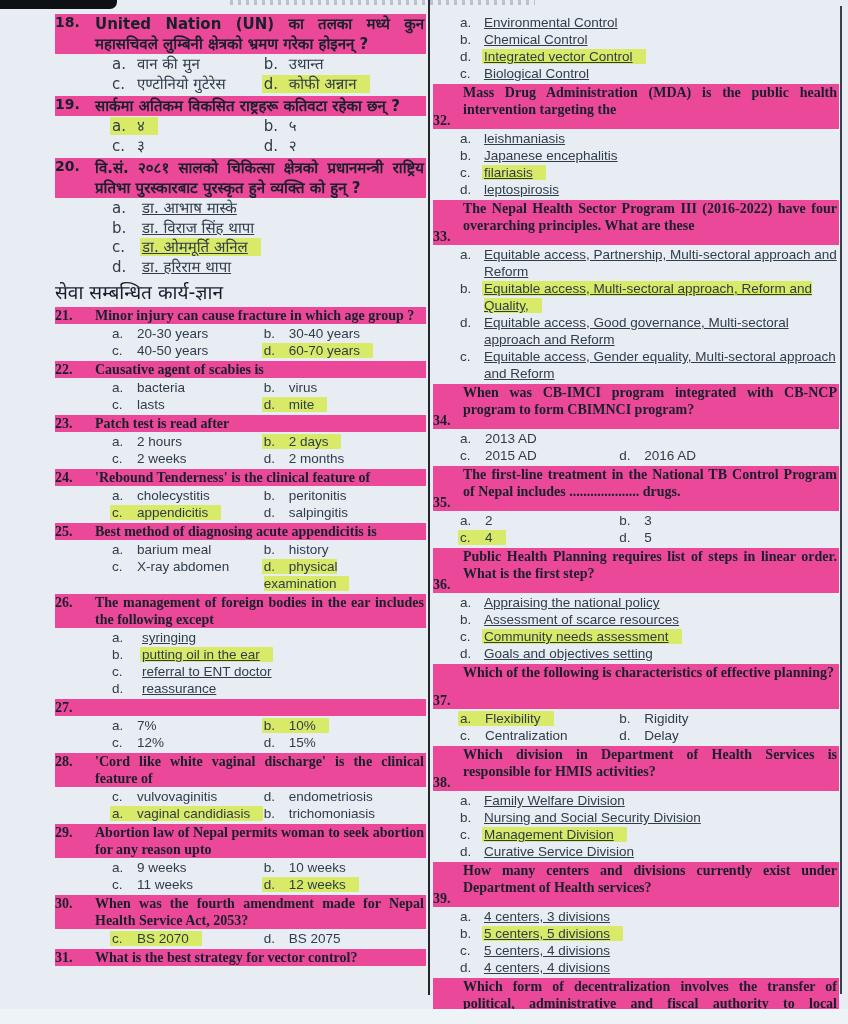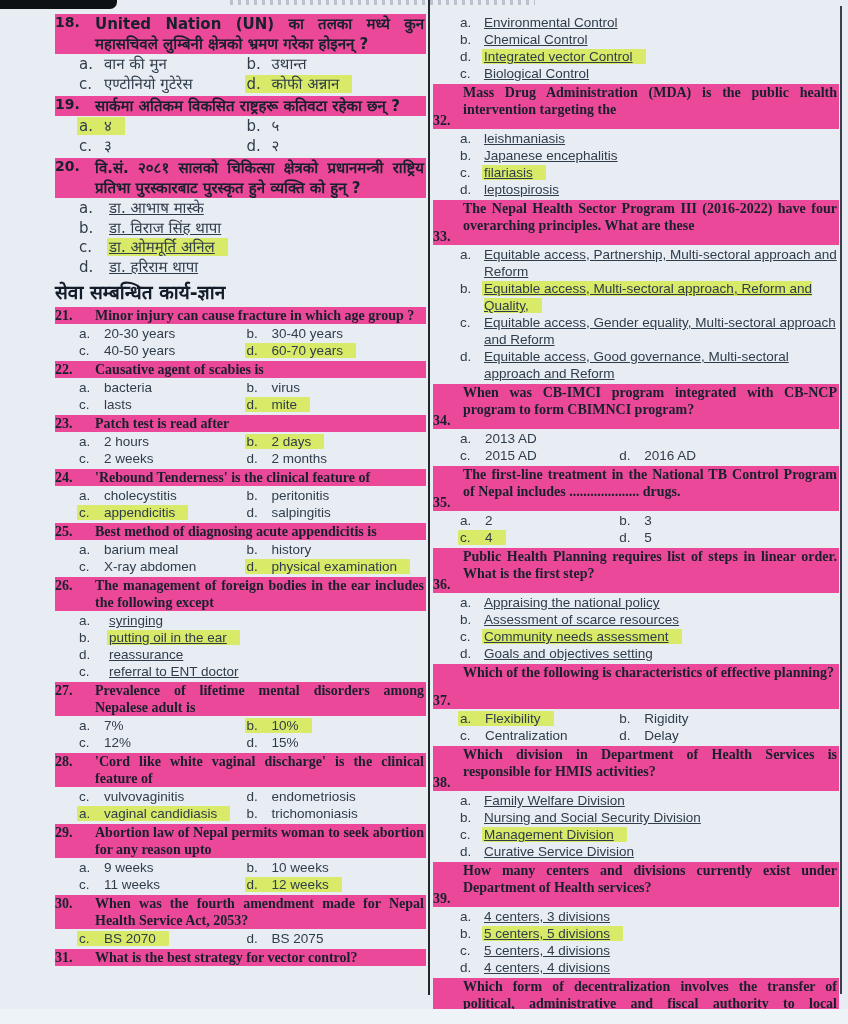--- a/index.html
+++ b/index.html
@@ -26,40 +26,40 @@
   .q-num{flex:0 0 auto;font-family:"Liberation Serif","DejaVu Serif",serif;font-weight:700;color:#18202d;}
   .col-left .q-num{width:40px;}
   .col-right .q-num{width:30px;margin-top:28px;}
   .q-body{flex:1 1 auto;font-family:"Liberation Serif","DejaVu Serif",serif;font-weight:700;color:#18202d;
     font-size:14px;line-height:17px;text-align:justify;padding-right:2px;}
   .ne .q-body,.ne .q-num{font-family:"DejaVu Sans","Liberation Serif",serif;}
   .ne .q-body{font-size:15px;line-height:20px;}
   .ne .q-num{font-size:14px;}
   .en .q-num{font-size:14px;line-height:17px;}
 
-  .opts{margin-left:24px;}
+  .opts{margin-left:57px;}
   .col-right .opts{margin-left:27px;}
   .grid-row{display:flex;}
   .grid-row .cell{flex:0 0 48.3%;}
   .grid-row .cell + .cell{flex:0 0 51.7%;}
   .col-right .grid-row .cell{flex:0 0 42%;}
   .col-right .grid-row .cell + .cell{flex:0 0 58%;}
 
   .opt-line{font-size:13.5px;line-height:17px;color:#2f3c4a;}
   .ne .opt-line{font-size:15px;line-height:19.5px;font-family:"DejaVu Sans",sans-serif;}
   .opt-inner{display:inline;}
   .opt-label{display:inline-block;width:25px;}
   .list-item .opt-label{width:30px;margin-left:-30px;}
   .col-right .list-item .opt-label{width:24px;margin-left:-24px;}
   .list-item{padding-left:30px;text-decoration:underline;}
   .col-right .list-item{padding-left:24px;}
   .hl{background:#d8ea67;padding:0 13px 0 2px;margin-left:-2px;border-radius:1px;}
   .list-item .hl{padding-right:13px;}
 
-  .section-hdr{font-family:"DejaVu Sans",sans-serif;font-weight:700;font-size:19px;line-height:26px;
+  .section-hdr{font-family:"DejaVu Sans",sans-serif;font-weight:400;font-size:19px;line-height:26px;
     color:#131d2a;margin:1px 0 2px 0;}
 </style>
 </head>
 <body>
 
 <div class="page">
   <div class="topbar"></div>
   <div class="topcut"></div>
   <div class="divider"></div>
   <div class="rightline"></div>
@@ -190,28 +190,27 @@
         </div>
       </div>
       <div class="block en">
         <div class="q-head">
           <span class="q-num">26.</span>
           <div class="q-body">The management of foreign bodies in the ear includes the following except</div>
         </div>
         <div class="opts">
           <div class="list-item opt-line"><span class="opt-inner"><span class="opt-label">a.</span><span class="opt-text">syringing</span></span></div>
           <div class="list-item opt-line"><span class="opt-inner hl"><span class="opt-label">b.</span><span class="opt-text">putting oil in the ear</span></span></div>
+          <div class="list-item opt-line"><span class="opt-inner"><span class="opt-label">c.</span><span class="opt-text">referral to ENT doctor</span></span></div>
           <div class="list-item opt-line"><span class="opt-inner"><span class="opt-label">d.</span><span class="opt-text">reassurance</span></span></div>
-          <div class="list-item opt-line"><span class="opt-inner"><span class="opt-label">c.</span><span class="opt-text">referral to ENT doctor</span></span></div>
         </div>
       </div>
       <div class="block en">
         <div class="q-head">
           <span class="q-num">27.</span>
-          <div class="q-body">Prevalence of lifetime mental disorders among Nepalese adult is</div>
         </div>
         <div class="opts">
           <div class="grid-row opt-line">
             <div class="cell"><span class="opt-inner"><span class="opt-label">a.</span><span class="opt-text">7%</span></span></div>
             <div class="cell"><span class="opt-inner hl"><span class="opt-label">b.</span><span class="opt-text">10%</span></span></div>
           </div>
           <div class="grid-row opt-line">
             <div class="cell"><span class="opt-inner"><span class="opt-label">c.</span><span class="opt-text">12%</span></span></div>
             <div class="cell"><span class="opt-inner"><span class="opt-label">d.</span><span class="opt-text">15%</span></span></div>
           </div>
@@ -290,22 +289,22 @@
         </div>
       </div>
       <div class="block en">
         <div class="q-head">
           <span class="q-num">33.</span>
           <div class="q-body">The Nepal Health Sector Program III (2016-2022) have four overarching principles.  What are these</div>
         </div>
         <div class="opts">
           <div class="list-item opt-line"><span class="opt-inner"><span class="opt-label">a.</span><span class="opt-text">Equitable access, Partnership, Multi-sectoral approach and Reform</span></span></div>
           <div class="list-item opt-line"><span class="opt-inner hl"><span class="opt-label">b.</span><span class="opt-text">Equitable access, Multi-sectoral approach, Reform and Quality,</span></span></div>
+          <div class="list-item opt-line"><span class="opt-inner"><span class="opt-label">d.</span><span class="opt-text">Equitable access, Good governance, Multi-sectoral approach and Reform</span></span></div>
           <div class="list-item opt-line"><span class="opt-inner"><span class="opt-label">c.</span><span class="opt-text">Equitable access, Gender equality, Multi-sectoral approach and Reform</span></span></div>
-          <div class="list-item opt-line"><span class="opt-inner"><span class="opt-label">d.</span><span class="opt-text">Equitable access, Good governance, Multi-sectoral approach and Reform</span></span></div>
         </div>
       </div>
       <div class="block en">
         <div class="q-head">
           <span class="q-num">34.</span>
           <div class="q-body">When was CB-IMCI program integrated with CB-NCP program to form CBIMNCI program?</div>
         </div>
         <div class="opts">
           <div class="grid-row opt-line">
             <div class="cell"><span class="opt-inner"><span class="opt-label">a.</span><span class="opt-text">2013 AD</span></span></div>

